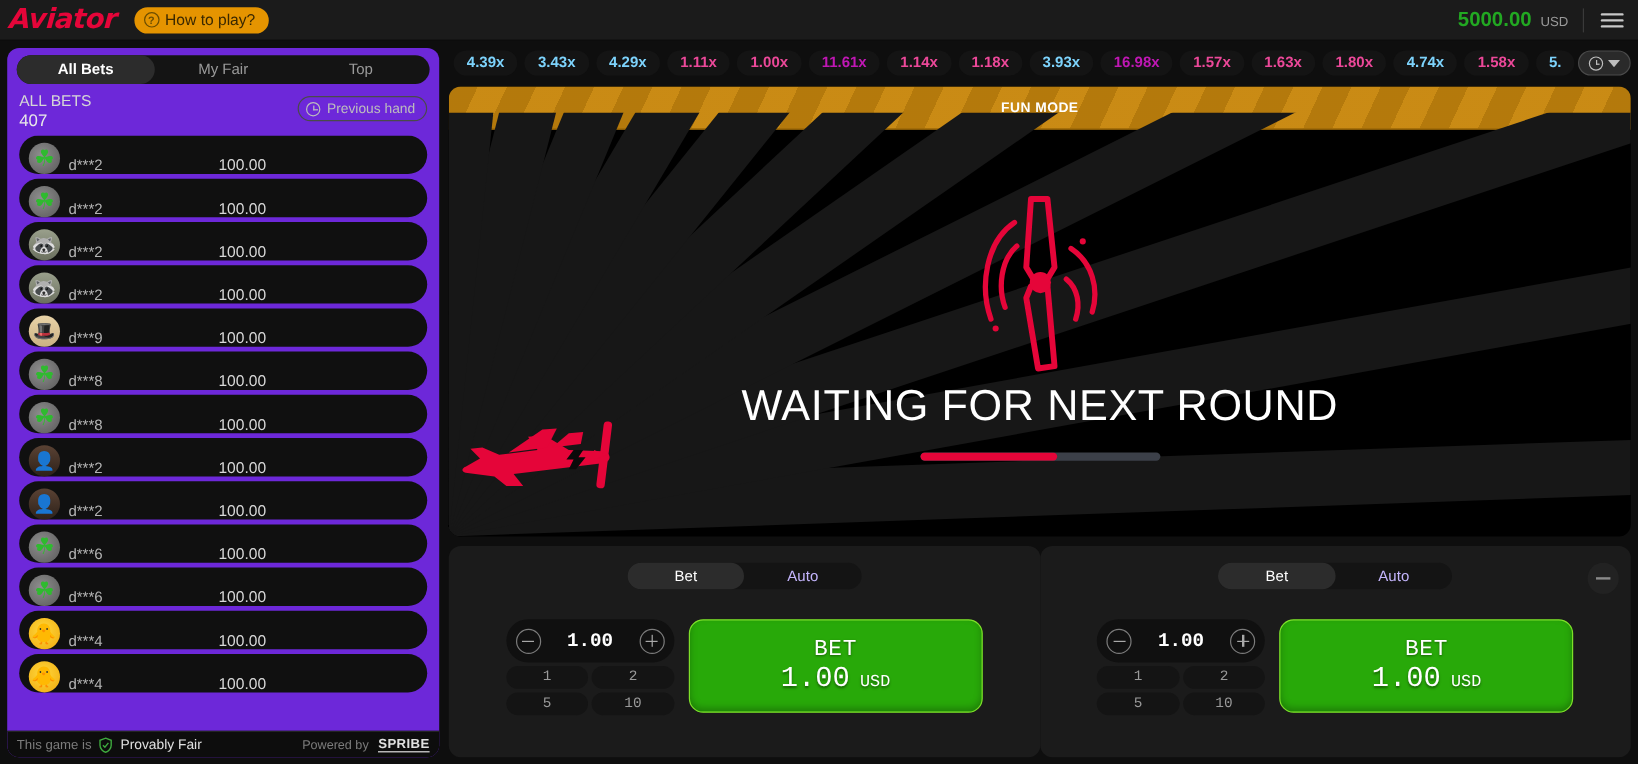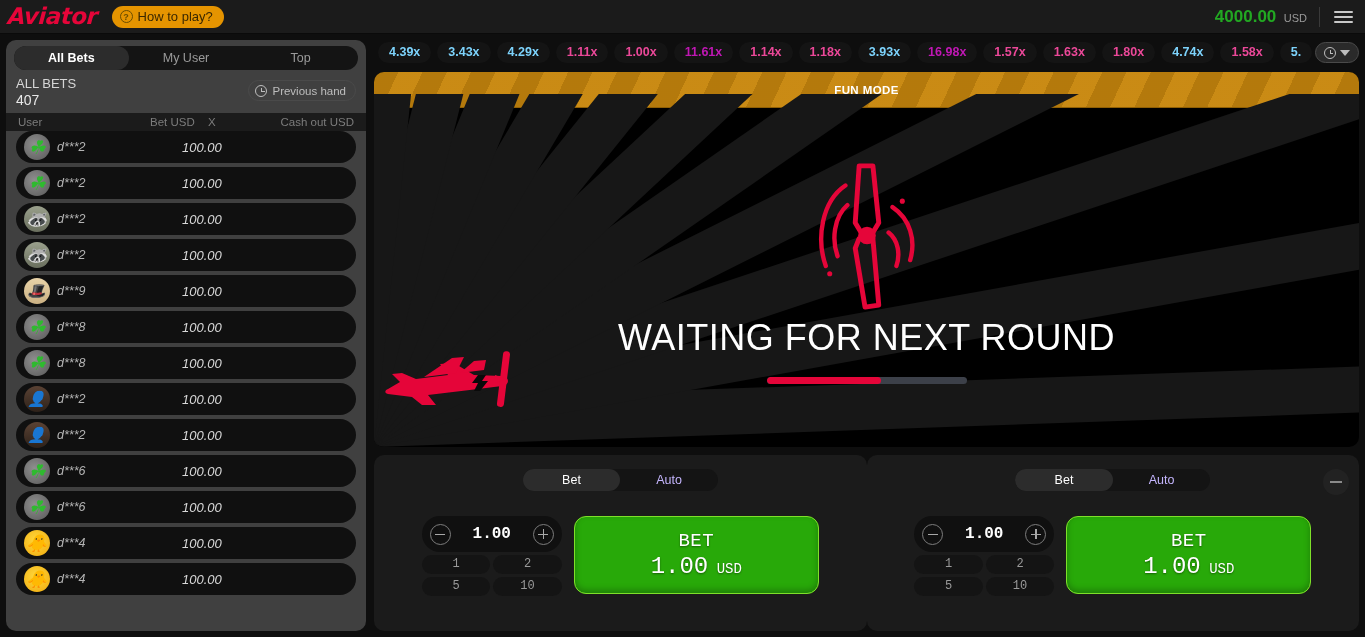--- a/index.html
+++ b/index.html
@@ -49,21 +49,21 @@
   #divider-v { width: 1px; height: 20px; background: #3a3a3a; }
   #burger { display: flex; flex-direction: column; gap: 3px; cursor: pointer; padding: 2px; }
   #burger span { display: block; width: 19px; height: 2px; background: #c8c8c8; border-radius: 1px; }
 
   
   #main { display: flex; height: 603px; padding: 6px; gap: 8px; }
 
   
   #sidebar {
     width: 360px; flex: none;
-    background: #404040; border-radius: 10px;
+    background: #6d28d9; border-radius: 10px;
     display: flex; flex-direction: column;
     overflow: hidden; position: relative;
   }
   #tabs {
     margin: 6px 8px 0; height: 24px;
     background: #141414; border-radius: 12px;
     display: flex; align-items: center;
   }
   .tab {
     flex: 1; text-align: center; font-size: 12.5px;
@@ -104,25 +104,24 @@
     font-size: 11.5px; color: #7c7c7c;
     background: #1b1b1b;
   }
   #col-head .c-user { width: 132px; }
   #col-head .c-bet  { width: 58px; }
   #col-head .c-x    { width: 70px; }
   #col-head .c-out  { flex: 1; text-align: right; }
 
   #bet-list { flex: 1; overflow: hidden; padding: 0 10px; }
   .bet-row {
-    display: flex; align-items: center;
+    display: flex; align-items: flex-end;
     height: 32px; margin-bottom: 4px;
     background: #101010; border-radius: 16px;
     padding: 0 8px;
-    font-style: italic;
   }
   .avatar {
     width: 26px; height: 26px; border-radius: 50%;
     flex: none; margin-right: 7px; overflow: hidden;
     position: relative;
   }
   .av-clover { background: radial-gradient(circle at 40% 40%, #8f8f8f, #585858); }
   .av-clover::after {
     content: "☘"; position: absolute; inset: 0;
     display: flex; align-items: center; justify-content: center;
@@ -325,59 +324,53 @@
 <body>
 
 <div id="topbar">
   <div id="logo">Aviator</div>
   <div id="howto">
     <span class="q-circle">?</span>
     <span>How to play?</span>
   </div>
   <div id="bal-wrap">
     <div>
-      <span id="bal-amt">4000.00</span>
+      <span id="bal-amt">5000.00</span>
       <span id="bal-cur">USD</span>
     </div>
     <div id="divider-v"></div>
     <div id="burger">
       <span></span>
         <span></span>
         <span></span>
     </div>
   </div>
 </div>
 
 <div id="main">
 
   <div id="sidebar">
 
     <div id="tabs">
       <div class="tab active">All Bets</div>
-      <div class="tab">My User</div>
+      <div class="tab">My Fair</div>
       <div class="tab">Top</div>
     </div>
 
     <div id="allbets-head">
       <div>
         <div id="allbets-txt">ALL BETS</div>
         <div id="allbets-cnt">407</div>
       </div>
       <div id="prevhand">
         <span class="clock"></span>
         <span>Previous hand</span>
       </div>
     </div>
 
-    <div id="col-head">
-      <div class="c-user">User</div>
-      <div class="c-bet">Bet USD</div>
-      <div class="c-x">X</div>
-      <div class="c-out">Cash out USD</div>
-    </div>
 
     <div id="bet-list">
         <div class="bet-row">
           <div class="avatar av-clover"></div>
           <div class="bet-user">d***2</div>
           <div class="bet-amt">100.00</div>
         </div>
         <div class="bet-row">
           <div class="avatar av-clover"></div>
           <div class="bet-user">d***2</div>
@@ -433,20 +426,32 @@
           <div class="bet-user">d***4</div>
           <div class="bet-amt">100.00</div>
         </div>
         <div class="bet-row">
           <div class="avatar av-duck"></div>
           <div class="bet-user">d***4</div>
           <div class="bet-amt">100.00</div>
         </div>
       </div>
 
+    <div id="fairbar">
+      <span id="fair-txt1">This game is</span>
+      <span class="shield">
+        <svg viewBox="0 0 24 24" width="14" height="14">
+          <path d="M12 2 L20 5 V12 C20 17 16 21 12 22 C8 21 4 17 4 12 V5 Z" fill="none" stroke="#3ea93e" stroke-width="2"></path>
+          <path d="M8.2 12 L11 14.8 L16 8.6" fill="none" stroke="#3ea93e" stroke-width="2"></path>
+        </svg>
+      </span>
+      <span id="fair-txt2">Provably Fair</span>
+      <span id="powered">Powered by</span>
+      <span id="spribe">SPRIBE</span>
+    </div>
   </div>
 
   <div id="right">
 
     <div id="hist-strip">
       <div class="mult-pill m-purple">4.39x</div>
         <div class="mult-pill m-purple">3.43x</div>
         <div class="mult-pill m-purple">4.29x</div>
         <div class="mult-pill m-blue">1.11x</div>
         <div class="mult-pill m-blue">1.00x</div>

